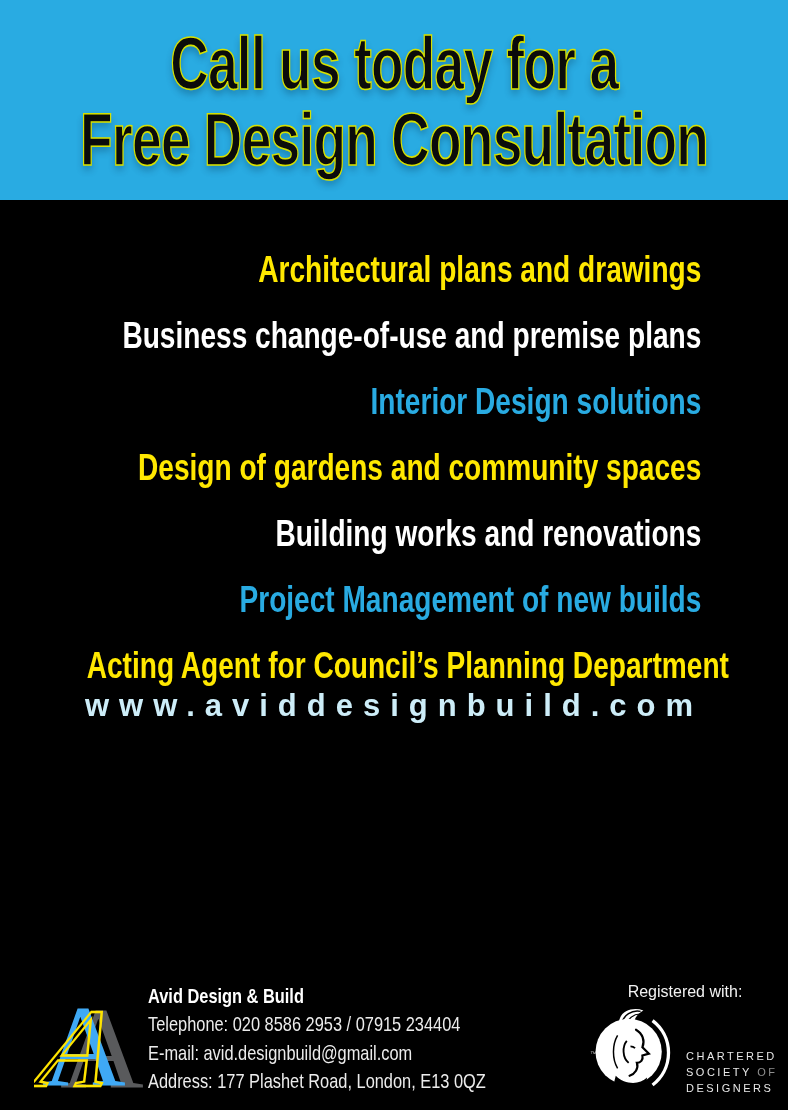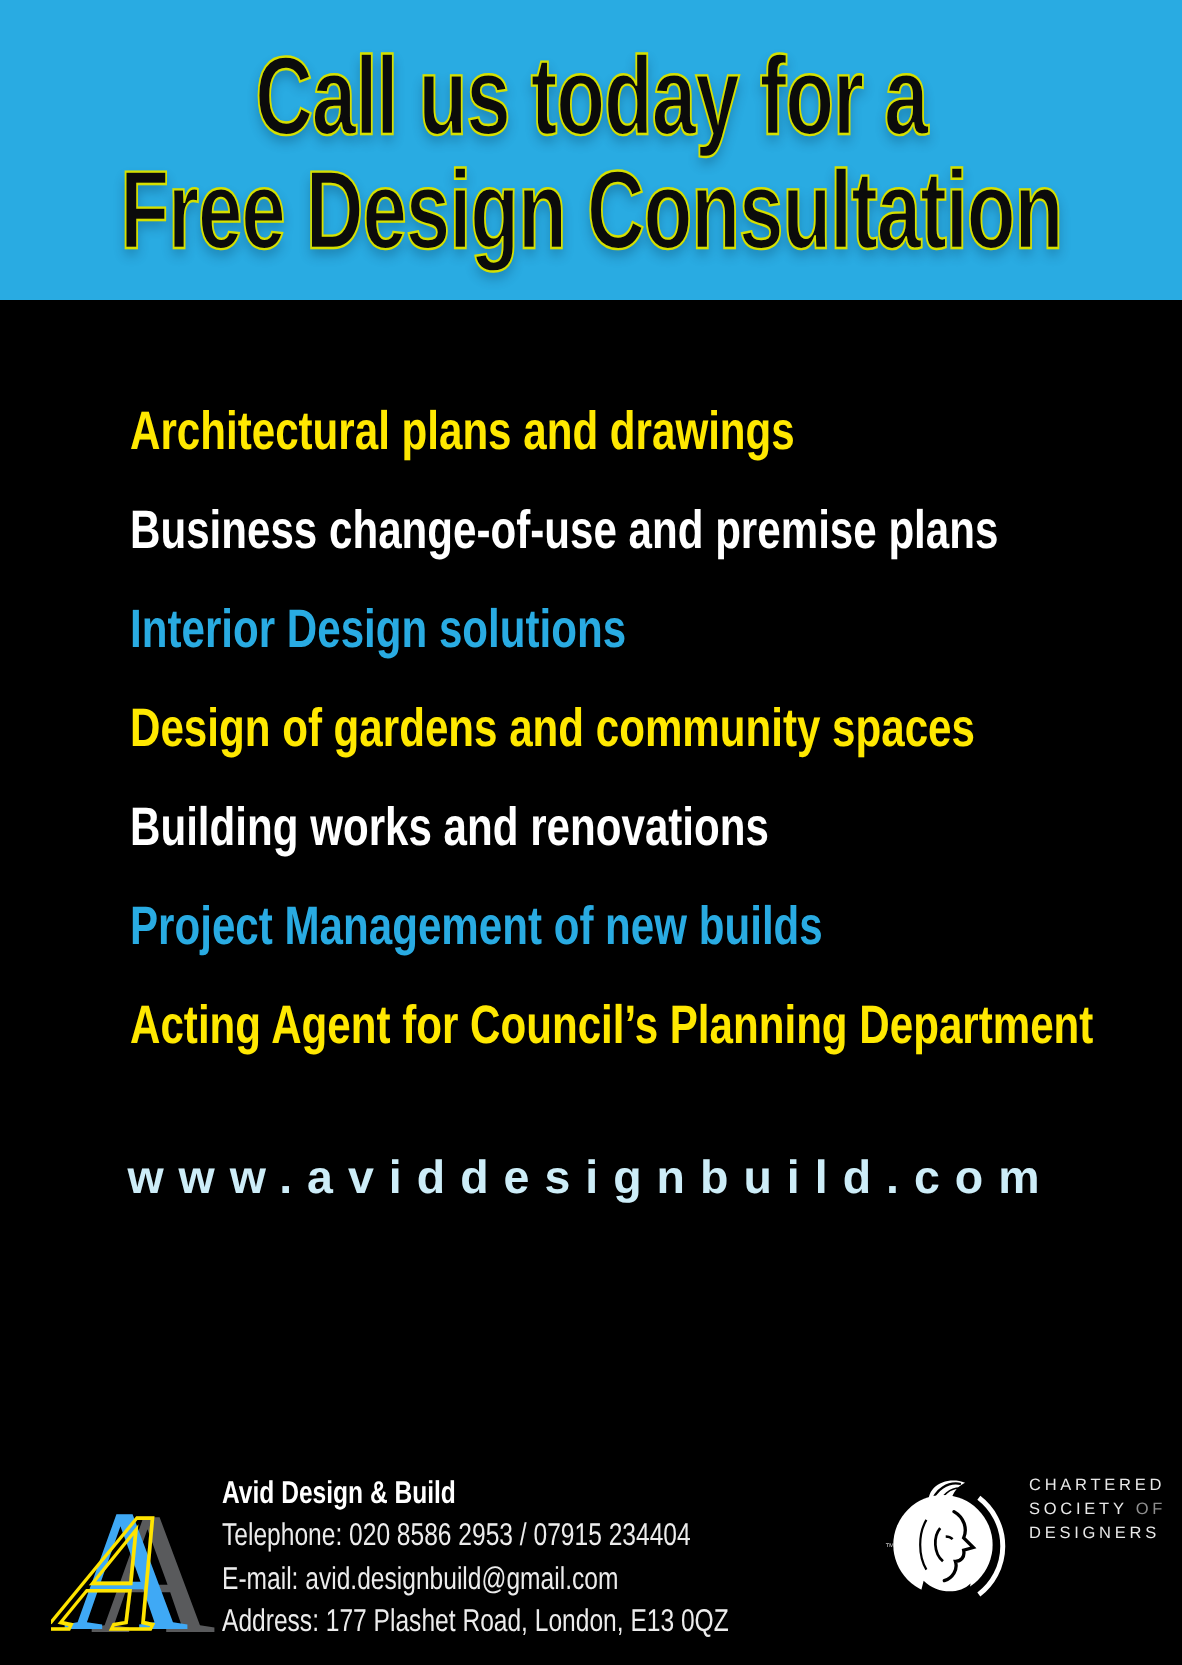--- a/index.html
+++ b/index.html
@@ -14,42 +14,42 @@
                -webkit-text-stroke:1.6px #d6e000;
                text-shadow:0 5px 9px rgba(0,40,70,0.30);}
 
   
   .intro{margin-top:46px;text-align:center;}
   .intro-inner{display:inline-block;transform:scaleX(0.74);transform-origin:50% 50%;}
   .intro-line{font-size:31px;color:#ffffff;line-height:40px;white-space:nowrap;}
   .intro-line .bold{font-weight:bold;}
 
   
-  .services{margin-top:69px;text-align:left;}
+  .services{margin-top:52px;text-align:right;}
   .service{font-size:36px;font-weight:bold;line-height:36px;margin-bottom:30px;
            white-space:nowrap;transform:scaleX(0.78);transform-origin:50% 50%;}
   .service:last-child{margin-bottom:0;}
 
   
-  .website{margin-top:62px;text-align:center;font-size:31px;font-weight:bold;
+  .website{text-align:center;font-size:31px;font-weight:bold;
            color:#cdedf8;letter-spacing:10px;line-height:44px;white-space:nowrap;}
 
   
   .footer{position:absolute;left:0;top:982px;width:788px;height:128px;}
 
   .avid-logo{position:absolute;left:34px;top:2px;width:110px;height:122px;}
 
   .contact{position:absolute;left:148px;top:0;transform:scaleX(0.78);
            transform-origin:0 0;white-space:nowrap;}
   .company{font-size:21px;font-weight:bold;color:#ffffff;line-height:28px;}
   .cline{font-size:21px;color:#ececec;line-height:28.5px;}
 
   .registered{position:absolute;right:8px;top:0;width:190px;text-align:center;}
   .regwith{font-size:16px;color:#f2f2f2;line-height:20px;margin-bottom:2px;}
-  .csd-row{display:flex;align-items:flex-start;justify-content:flex-start;}
+  .csd-row{display:flex;align-items:flex-end;justify-content:flex-start;}
   .csd-text{text-align:left;margin-left:4px;color:#e8e8e8;font-size:11px;
             letter-spacing:2.5px;line-height:16px;white-space:nowrap;}
   .csd-text .of{color:#8f8f8f;margin-top:24px;}
 </style>
 </head>
 <body>
 
 <div class="page">
 
   <header class="banner" style="background-color: rgb(41, 171, 226);">
@@ -81,20 +81,21 @@
     </svg>
 
     <div class="contact">
       <div class="company">Avid Design &amp; Build</div>
       <div class="cline">Telephone: 020 8586 2953 / 07915 234404</div>
       <div class="cline">E-mail: avid.designbuild@gmail.com</div>
       <div class="cline">Address: 177 Plashet Road, London, E13 0QZ</div>
     </div>
 
     <div class="registered">
+      <div class="regwith">Registered with:</div>
       <div class="csd-row">
 
         <svg viewBox="0 0 100 100" width="92" height="92" aria-hidden="true">
 
           <path d="M32,26 C28,10 44,2 58,7 C52,10 47,16 48,24 L40,30 Z" fill="#ffffff"></path>
           <path d="M34,22 C36,12 46,6 55,8" stroke="#000" stroke-width="1.6" fill="none"></path>
           <path d="M38,26 C40,16 48,10 56,11" stroke="#000" stroke-width="1.2" fill="none"></path>
 
           <circle cx="42" cy="52" r="36" fill="#ffffff"></circle>
 

